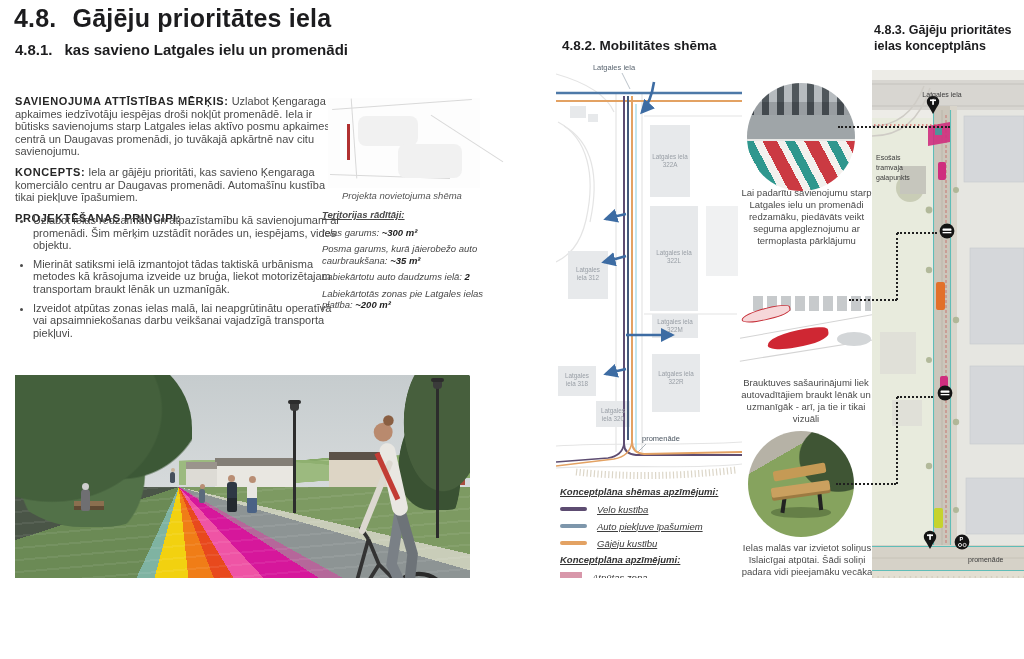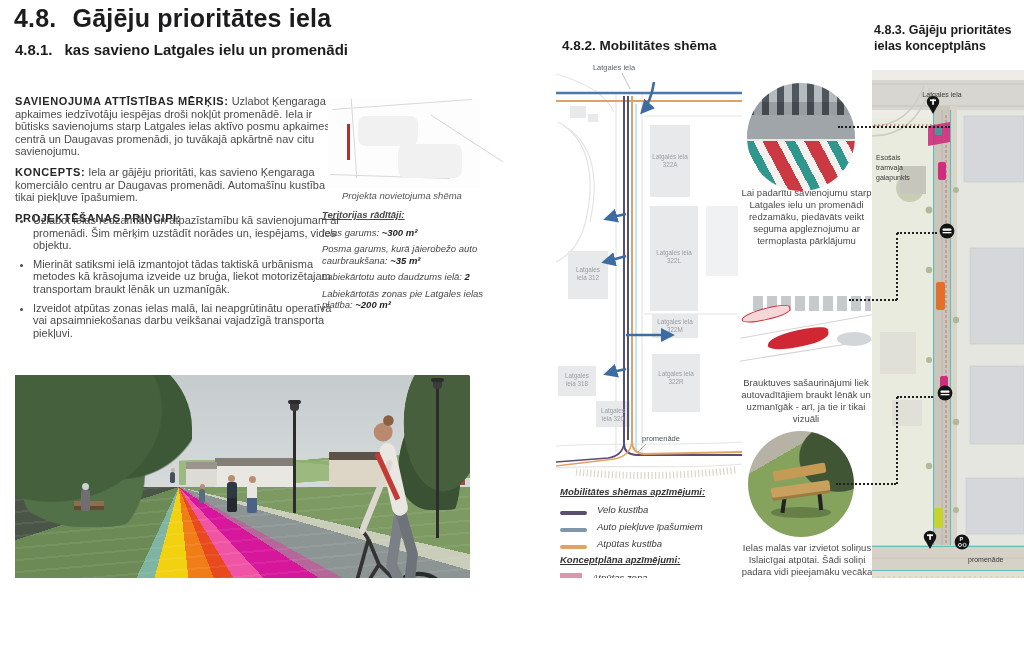--- a/index.html
+++ b/index.html
@@ -89,21 +89,21 @@
   .fig3:before{width:5px;height:5px;top:-5px;}
   .figfar{left:34%;top:34.5%;width:5px;height:11px;background:#46505c;}
   .figfar:before{width:4px;height:4px;top:-4px;background:#c9b49a;}
   .cyclist{left:64%;top:12%;width:33%;height:86%;}
 
   
   .mobhead{left:562px;top:38px;font-size:13.5px;font-weight:bold;color:#1c1c1e;}
   .mobsvg{left:556px;top:56px;}
   .legend{left:560px;top:486px;width:195px;}
   .lh{font-size:9.5px;font-style:italic;font-weight:bold;text-decoration:underline;color:#333;margin:0 0 6px 0;}
-  .lrow{display:flex;align-items:flex-end;margin-bottom:5px;min-height:12px;}
+  .lrow{display:flex;align-items:center;margin-bottom:5px;min-height:12px;text-decoration:underline;}
   .lrow .lab{font-size:9.5px;font-style:italic;color:#3a3a3a;margin-left:10px;}
   .lineSw{width:27px;height:4px;border-radius:2px;flex:0 0 27px;}
   .rectSw{width:22px;height:10px;flex:0 0 22px;}
   .cirIc{width:15px;height:15px;flex:0 0 15px;margin-left:4px;}
   .mt14{margin-top:0;}
 
   
   .callout{font-size:9.5px;line-height:12px;color:#4a4a4a;text-align:center;}
   .co1{left:740px;top:187px;width:133px;}
   .co2{left:741px;top:365px;width:130px;margin-top:12px;}
@@ -283,32 +283,32 @@
       <text><tspan x="119" y="268">Latgales iela</tspan><tspan x="119" y="276">322M</tspan></text>
       <text><tspan x="21" y="322">Latgales</tspan><tspan x="21" y="330">iela 318</tspan></text>
       <text><tspan x="57" y="357">Latgales</tspan><tspan x="57" y="365">iela 320</tspan></text>
       <text><tspan x="120" y="320">Latgales iela</tspan><tspan x="120" y="328">322R</tspan></text>
     </g>
     <text x="86" y="385" font-size="7.5" fill="#4a5560" data-name="promenade-label">promenāde</text>
     <line x1="90" y1="388" x2="82" y2="396" stroke="#9aa3ab" stroke-width="0.8"></line>
   </svg>
 
   <div class="abs legend" data-name="map-legends">
-    <div class="lh" data-name="mobility-legend-heading">Mobilitātes shēmas apzīmējumi:</div>
+    <div class="lh" data-name="mobility-legend-heading">Konceptplāna shēmas apzīmējumi:</div>
     <div class="lrow" data-name="legend-row">
       <span class="lineSw" data-name="velo-line-swatch" style="background: rgb(93, 76, 113);"></span>
       <span class="lab" data-name="legend-label">Velo kustība</span>
     </div>
     <div class="lrow" data-name="legend-row">
       <span class="lineSw" data-name="auto-line-swatch" style="background: rgb(125, 150, 171);"></span>
       <span class="lab" data-name="legend-label">Auto piekļuve īpašumiem</span>
     </div>
     <div class="lrow" data-name="legend-row">
       <span class="lineSw" data-name="pedestrian-line-swatch" style="background: rgb(227, 162, 99);"></span>
-      <span class="lab" data-name="legend-label">Atpūtas kustība</span>
+      <span class="lab" data-name="legend-label">Gājēju kustību</span>
     </div>
     <div class="lh mt14" data-name="concept-legend-heading">Konceptplāna apzīmējumi:</div>
     <div class="lrow" data-name="legend-row">
       <span class="rectSw" data-name="rest-zone-swatch" style="background: rgb(216, 151, 170);"></span>
       <span class="lab" data-name="legend-label">Atpūtas zona</span>
     </div>
     <div class="lrow" data-name="legend-row">
       <span class="rectSw" data-name="narrowing-zone-swatch" style="background: rgb(125, 150, 171);"></span>
       <span class="lab" data-name="legend-label">Ielas sašaurinājuma zona</span>
     </div>

